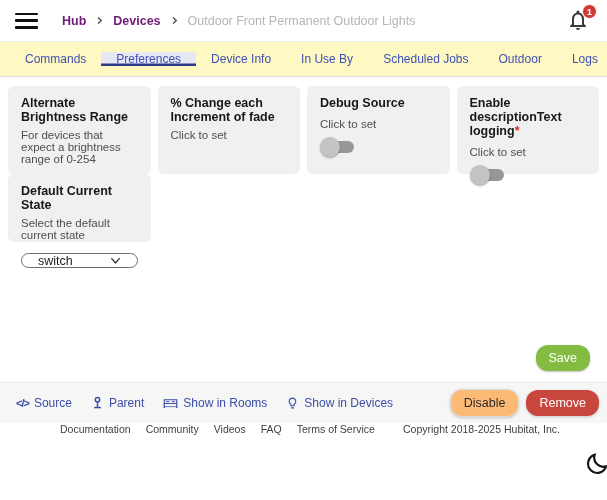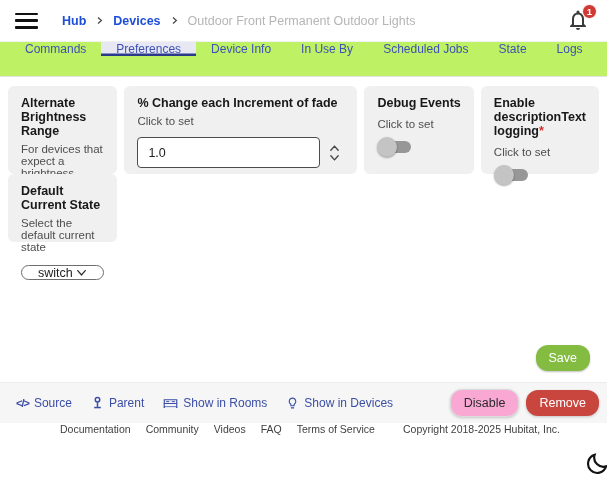--- a/index.html
+++ b/index.html
@@ -7,33 +7,33 @@
   body {
     width:607px; height:500px; overflow:hidden; position:relative;
     background:#ffffff; font-family:"Liberation Sans", sans-serif; color:#1e1e1e;
   }
 
   
   .topbar { height:41px; display:flex; align-items:center; padding:0 15px; background:#fff; }
   .hamburger { width:23px; height:16px; display:flex; flex-direction:column; justify-content:space-between; cursor:pointer; }
   .hamburger span { display:block; height:2.6px; background:#111; border-radius:1px; }
   .breadcrumb { display:flex; align-items:center; margin-left:24px; font-size:12.5px; }
-  .crumb-link { font-weight:700; color:#1d4ed8; cursor:pointer; }
+  .crumb-link { font-weight:700; color:#701a75; cursor:pointer; }
   .crumb-sep { margin:0 9px; display:flex; align-items:center; }
   .crumb-current { color:#b5b5b5; }
   .bell-wrap { margin-left:auto; position:relative; width:26px; height:26px; cursor:pointer; }
   .badge {
     position:absolute; top:-4px; right:-5px; min-width:15px; height:15px; border-radius:50%;
     background:#cf3a35; color:#fff; font-size:9.5px; display:flex; align-items:center; justify-content:center;
     font-weight:bold; border:1px solid #fff;
   }
 
   
-  .tabbar { height:36px; display:flex; align-items:flex-start; padding:0 10px;
-    border-top:1px solid #f1f1f1; border-bottom:1px solid #e2e2e2; background:#bef264; }
+  .tabbar { height:36px; display:flex; align-items:center; padding:6px 10px;
+    border-top:1px solid #f1f1f1; border-bottom:1px solid #e2e2e2; background:#fef9c3; }
   .tab { display:flex; align-items:center; padding:0 15px; font-size:12px; color:#3f51b5; cursor:pointer; white-space:nowrap; }
   .tab.active { background:#e7e8f3; box-shadow:inset 0 -2.5px 0 #2c3a8c; }
 
   
   .main { padding:9px 8px 0 8px; background:#fff; }
   .grid { display:grid; grid-template-columns:1fr 1fr 1fr 1fr; grid-template-rows:88px 68px 88px; gap:0 7px; }
   .card { background:#f1f0f0; border-radius:6px; padding:10px 13px; position:relative; }
   .card .title { font-size:12.5px; font-weight:700; color:#181818; }
   .card .desc { font-size:11.5px; color:#4e4e4e; margin-top:5px; }
   .card.short .desc { margin-top:8px; }
@@ -60,21 +60,21 @@
     padding:6px 13px; cursor:pointer; }
   .btn-save { background:#84bc41; color:#fff; box-shadow:0 1px 2px rgba(0,0,0,0.25); }
 
   
   .actionbar { height:41px; background:#f6f6f6; border-top:1px solid #ececec;
     display:flex; align-items:center; padding:0 8px 0 16px; }
   .dev-link { display:flex; align-items:center; color:#3b4ea5; font-size:12px; cursor:pointer; margin-right:19px; }
   .dev-link .ic { display:flex; align-items:center; margin-right:5px; }
   .code-glyph { font-size:11px; font-weight:bold; letter-spacing:-1px; }
   .bar-buttons { margin-left:auto; display:flex; align-items:center; }
-  .btn-disable { background:#f9a8d4; color:#2a2a2a; border:1px solid #dcdcdc; box-shadow:0 1px 3px rgba(0,0,0,0.2); }
+  .btn-disable { background:#fdba74; color:#2a2a2a; border:1px solid #dcdcdc; box-shadow:0 1px 3px rgba(0,0,0,0.2); }
   .btn-remove { background:#c9463f; color:#fff; margin-left:7px; box-shadow:0 1px 3px rgba(0,0,0,0.2); }
 
   
   .footer { height:57px; display:flex; align-items:flex-start; padding:0 47px 7px 60px;
     font-size:10.5px; color:#3f3f3f; position:relative; }
   .foot-link { margin-right:15px; cursor:pointer; }
   .copyright { margin-left:auto; }
   .moon { position:absolute; right:-3px; bottom:1px; cursor:pointer; }
 </style>
 </head>
@@ -110,58 +110,43 @@
     <span class="badge">1</span>
   </div>
 </div>
 
 <div class="tabbar">
   <div class="tab">Commands</div>
   <div class="tab active">Preferences</div>
   <div class="tab">Device Info</div>
   <div class="tab">In Use By</div>
   <div class="tab">Scheduled Jobs</div>
-  <div class="tab">State</div>
+  <div class="tab">Outdoor</div>
   <div class="tab">Logs</div>
 </div>
 
 <div class="main">
   <div class="grid">
 
     <div class="card">
       <div class="title">Alternate Brightness Range</div>
       <div class="desc">For devices that expect a brightness range of 0-254</div>
       <div class="toggle">
         <span class="track"></span>
           <span class="knob"></span>
       </div>
     </div>
 
     <div class="card">
       <div class="title">% Change each Increment of fade</div>
       <div class="desc">Click to set</div>
-      <div class="num-row">
-        <input class="num-input" type="text" value="1.0" style="">
-        <div class="spinner">
-          <span class="spin-btn">
-            <svg width="11" height="8" viewBox="0 0 24 16" fill="none" stroke="#454545" stroke-width="3" stroke-linecap="round">
-                <polyline points="4 13 12 4 20 13"></polyline>
-              </svg>
-          </span>
-          <span class="spin-btn">
-            <svg width="11" height="8" viewBox="0 0 24 16" fill="none" stroke="#454545" stroke-width="3" stroke-linecap="round">
-                <polyline points="4 3 12 12 20 3"></polyline>
-              </svg>
-          </span>
-        </div>
-      </div>
     </div>
 
     <div class="card short">
-      <div class="title">Debug Events</div>
+      <div class="title">Debug Source</div>
       <div class="desc">Click to set</div>
       <div class="toggle">
         <span class="track"></span>
           <span class="knob"></span>
       </div>
     </div>
 
     <div class="card short">
       <div class="title"><span>Enable descriptionText logging</span><span class="req">*</span></div>
       <div class="desc">Click to set</div>

